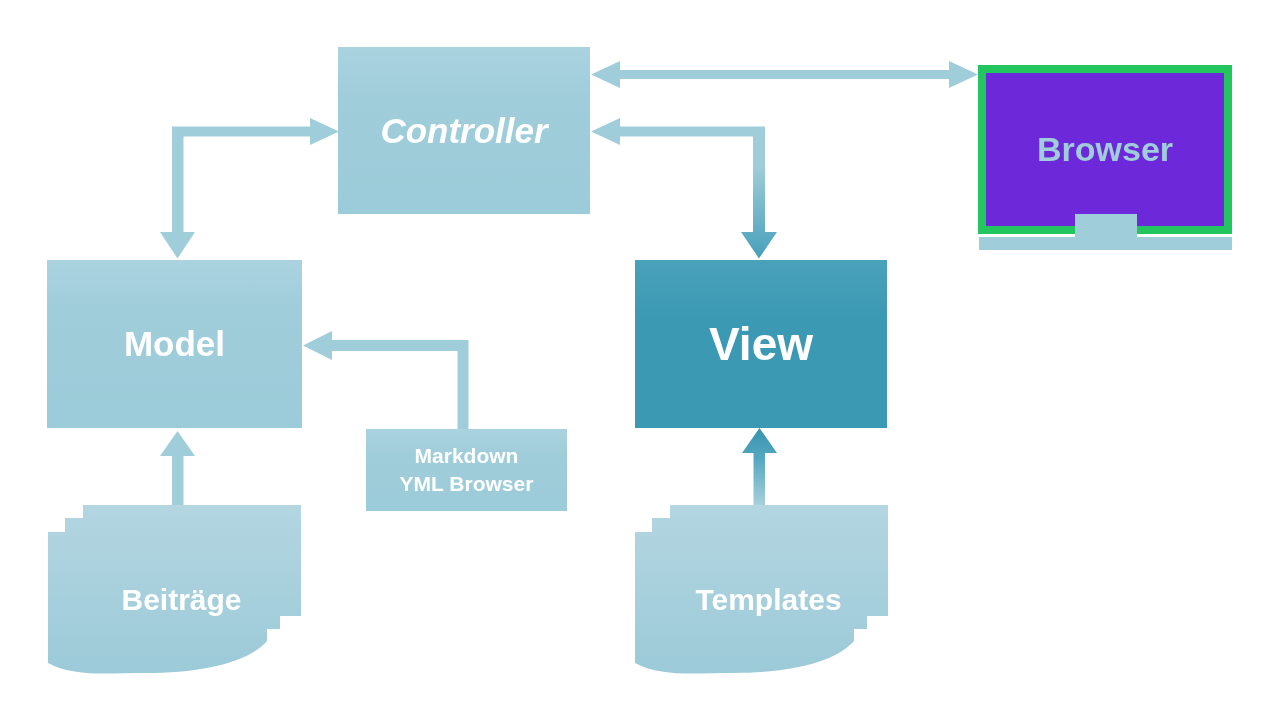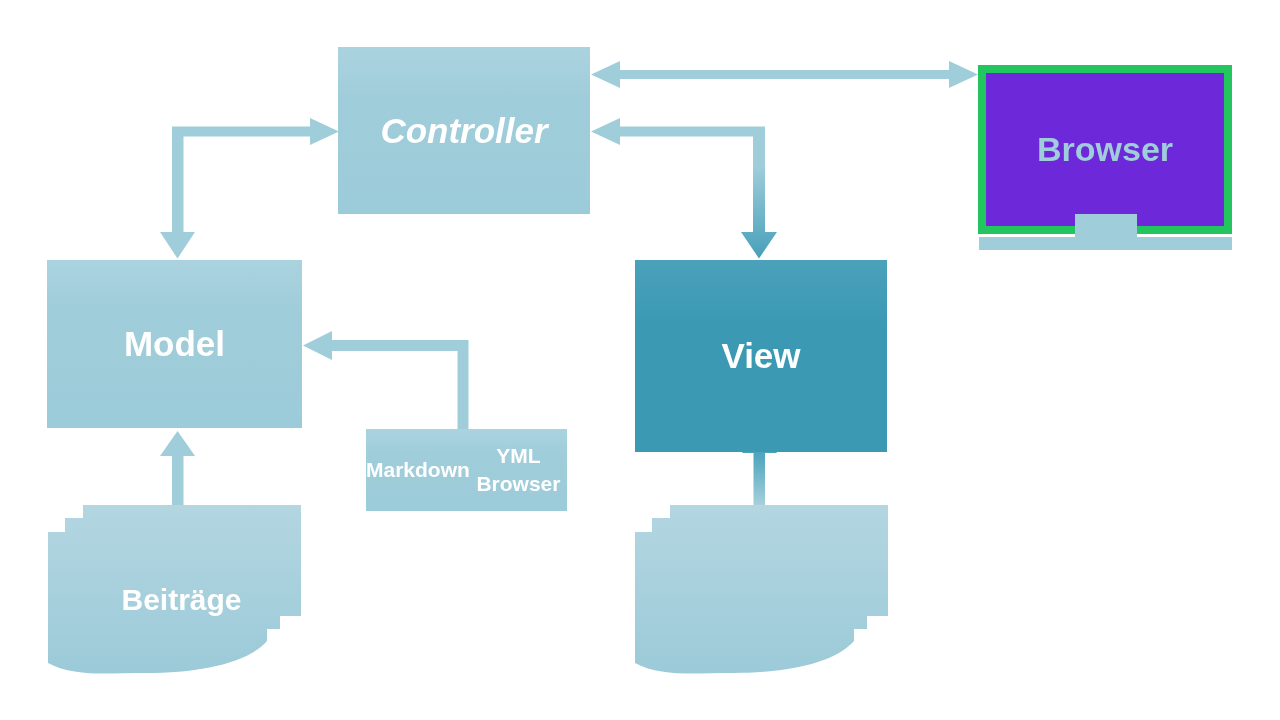--- a/index.html
+++ b/index.html
@@ -19,26 +19,26 @@
     color: #ffffff;
     font-weight: bold;
     text-align: center;
   }
   .box-light {
     background: linear-gradient(180deg, #aad3df 0%, #a0cdda 30%, #9ccbd9 100%);
   }
   .box-controller { left: 338px; top: 47px;  width: 252px; height: 167px; font-size: 35px; font-style: italic; }
   .box-model      { left: 47px;  top: 260px; width: 255px; height: 168px; font-size: 35px; }
   .box-view {
-    left: 635px; top: 260px; width: 252px; height: 192px; font-size: 35px;
+    left: 635px; top: 260px; width: 252px; height: 168px; font-size: 46px;
     background: linear-gradient(180deg, #4aa1ba 0%, #3b99b4 35%, #3b99b4 100%);
   }
   .box-parser {
     left: 366px; top: 429px; width: 201px; height: 82px;
-    font-size: 21px; line-height: 28px; flex-direction: row;
+    font-size: 21px; line-height: 28px; flex-direction: column;
   }
   .monitor-frame {
     position: absolute;
     left: 978px; top: 45px; width: 254px; height: 169px;
     background: #6d28d9;
     border: 8px solid #22c55e;
     box-sizing: border-box;
     display: flex; align-items: center; justify-content: center; margin-top: 20px;
   }
   .monitor-label {
@@ -116,14 +116,15 @@
         <stop offset="1" stop-color="#9ccad8"></stop>
       </linearGradient>
     </defs>
     <path fill="url(#docGrad)" d="M35 0 H253 V111 H232 V124 H219 V136 C200 158 152 168 98 168 C58 168 26 172 0 158 L0 27 H17 V13 H35 Z"></path>
   </svg>
   <div class="doc-label doc-label-beitraege">Beiträge</div>
 
   <svg class="doc-svg doc-templates" viewBox="0 0 253 173" xmlns="http://www.w3.org/2000/svg">
     <path fill="url(#docGrad)" d="M35 0 H253 V111 H232 V124 H219 V136 C200 158 152 168 98 168 C58 168 26 172 0 158 L0 27 H17 V13 H35 Z"></path>
   </svg>
+  <div class="doc-label doc-label-templates">Templates</div>
 
 </div>
 
 </body></html>

